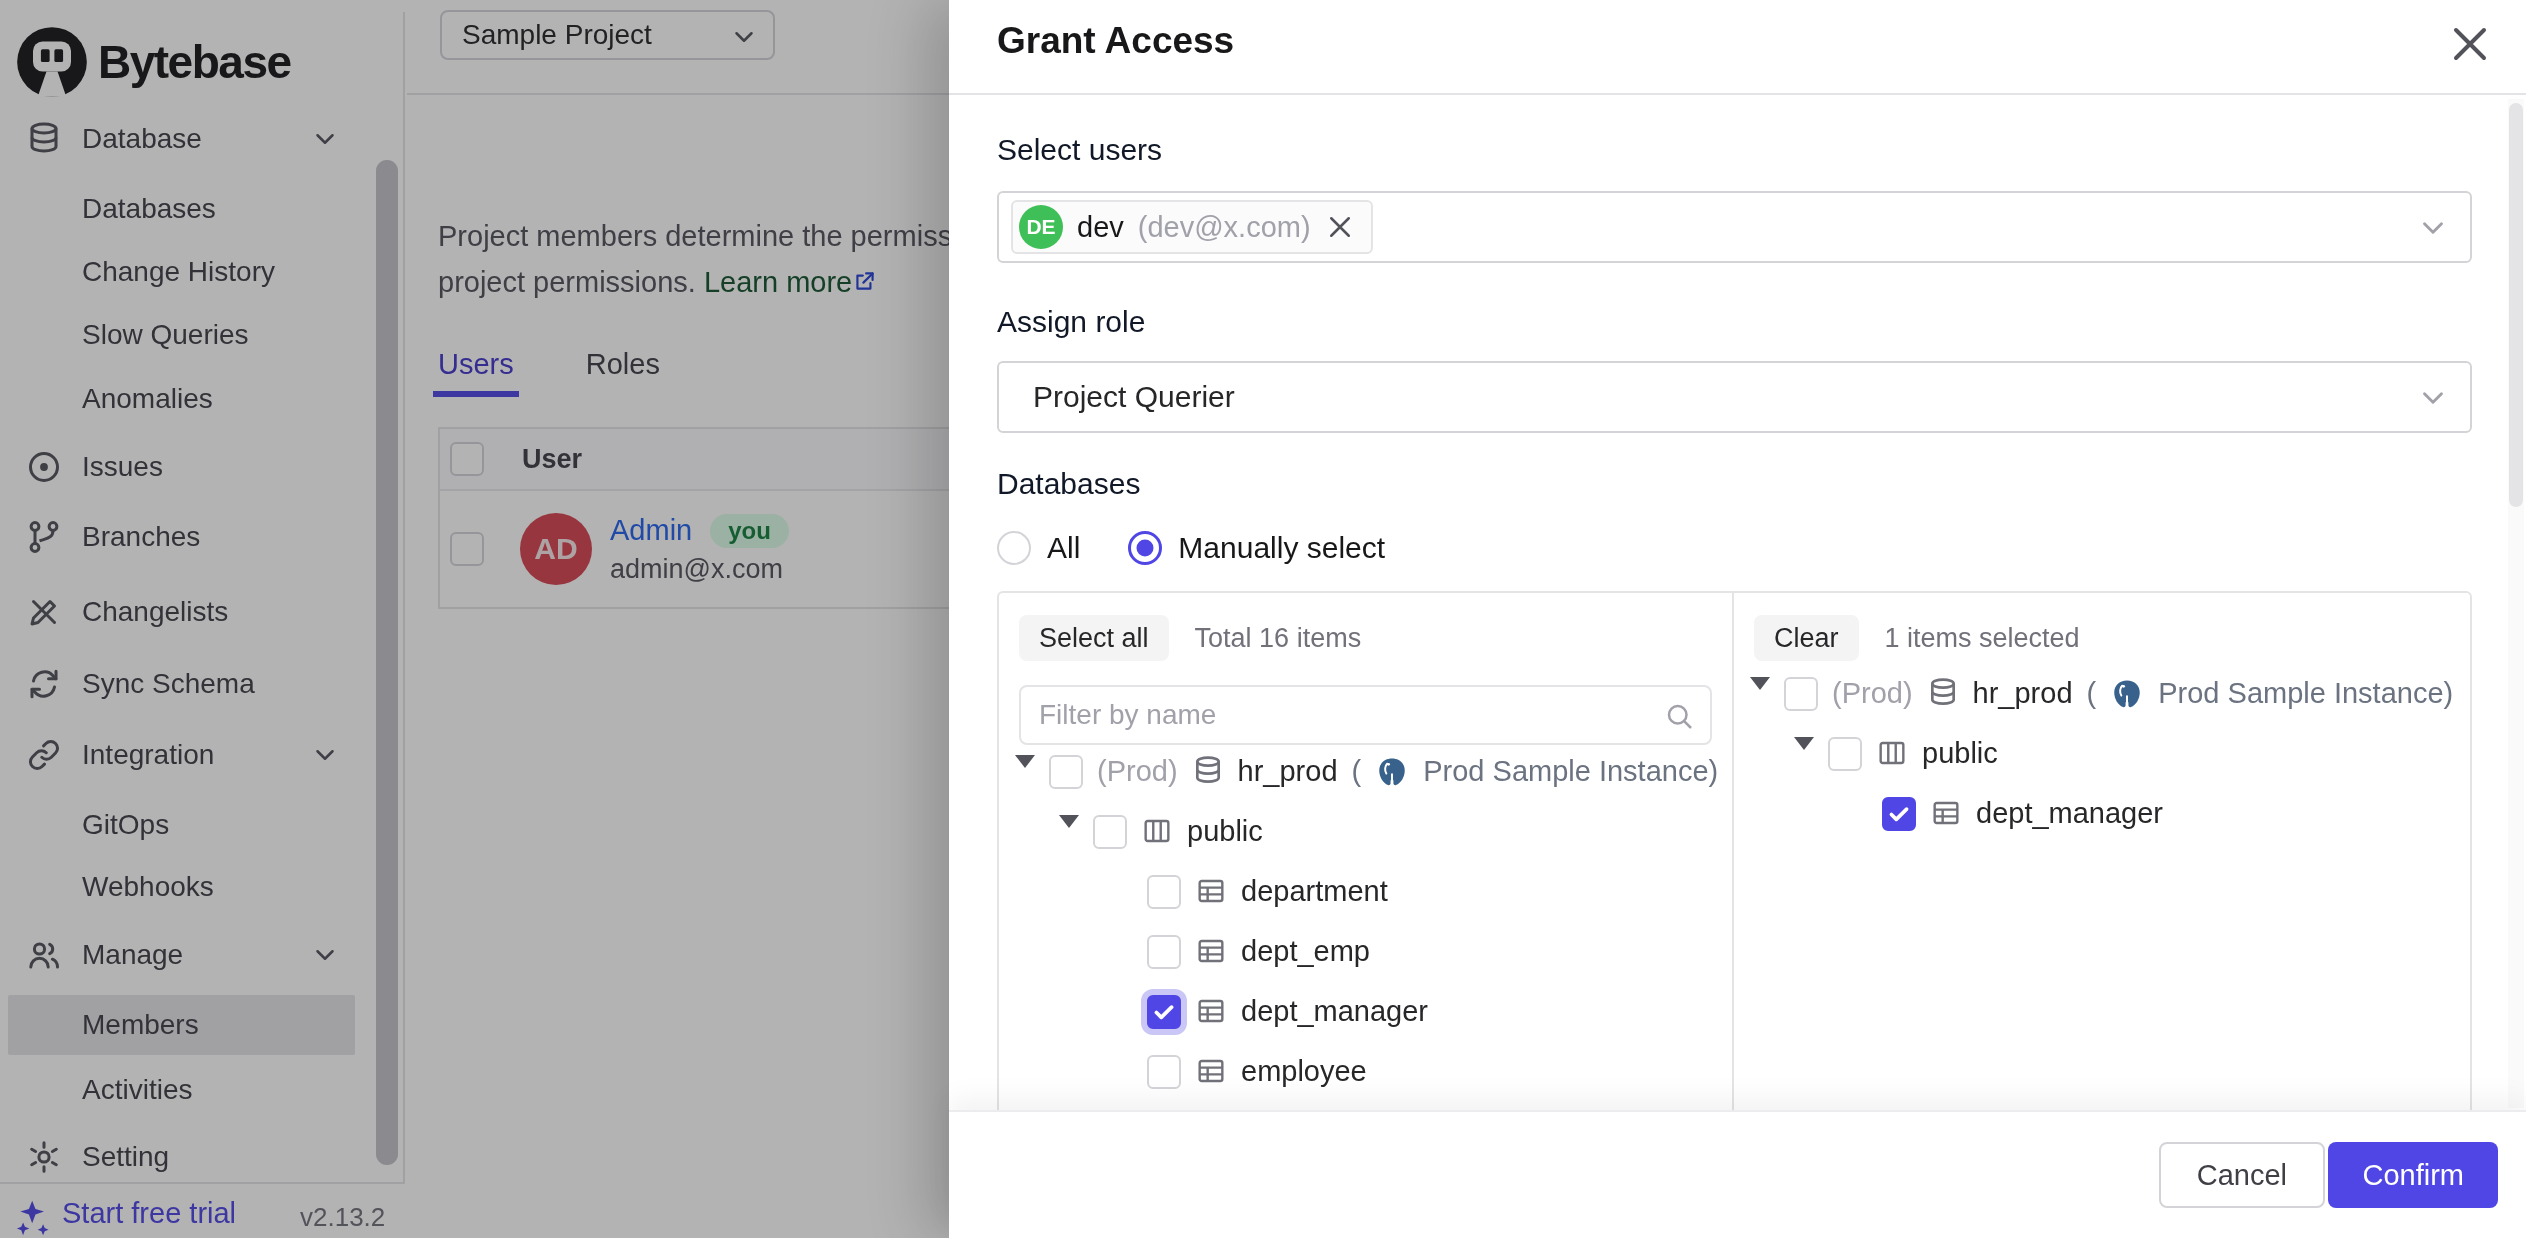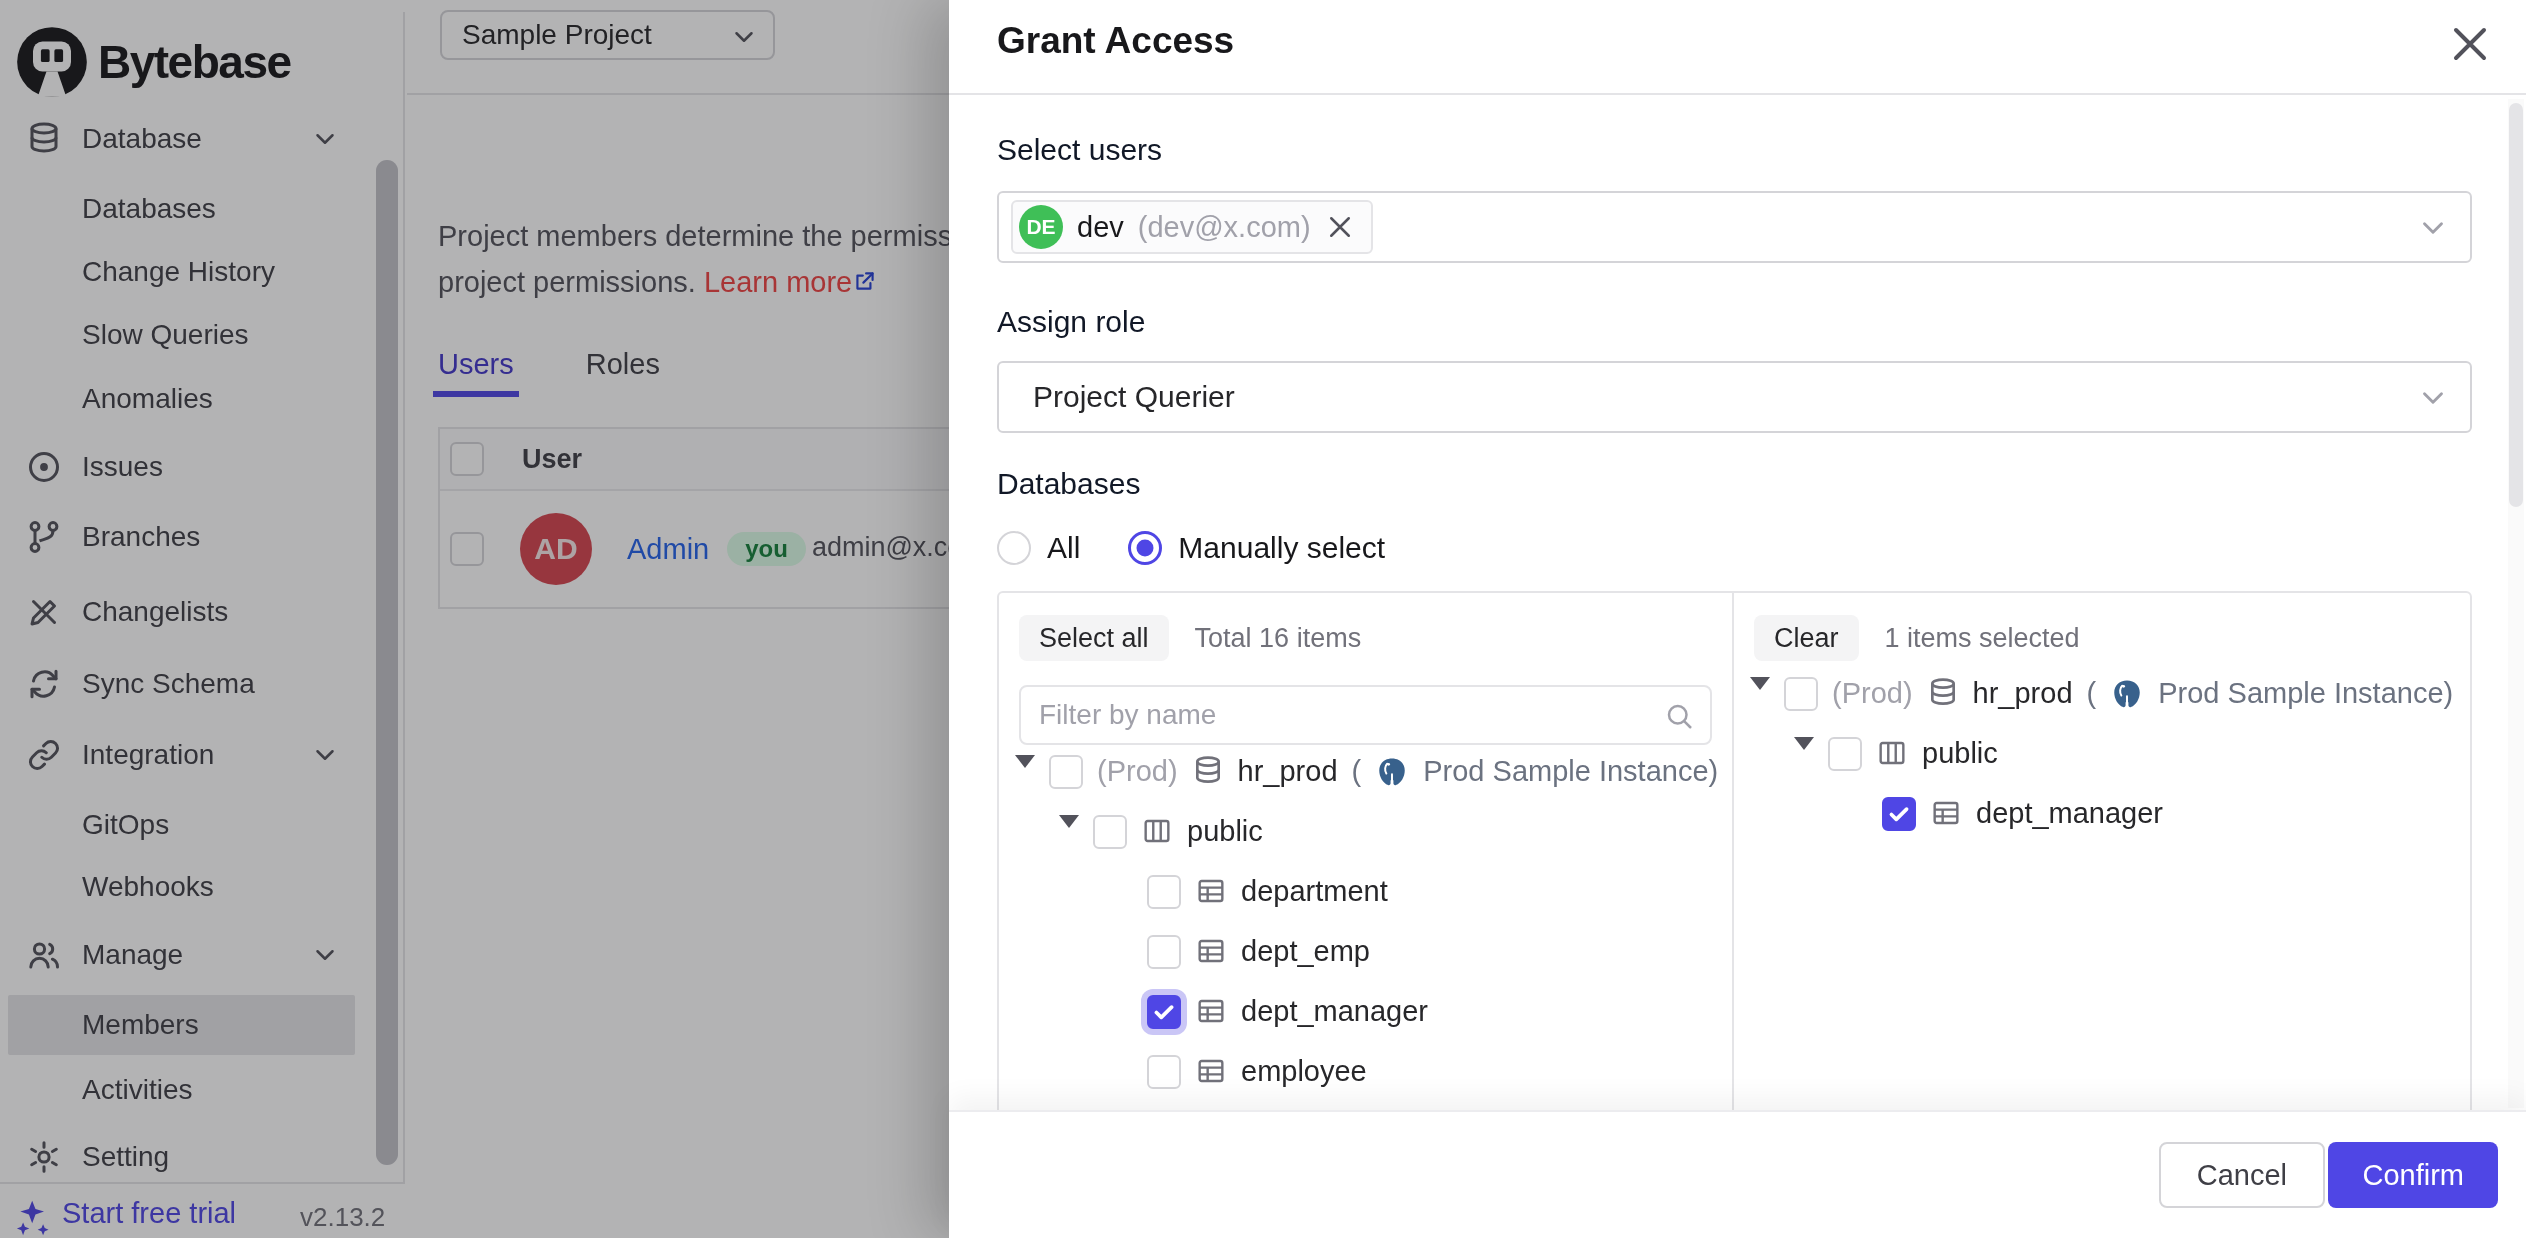--- a/index.html
+++ b/index.html
@@ -25,35 +25,35 @@
   .trial { position:absolute; left:14px; top:50%; transform:translateY(-50%); display:flex; align-items:flex-start; gap:8px; font-size:29px; color:#4f46e5; cursor:pointer; }
   .trial svg { width:40px; height:40px; }
   .version { position:absolute; left:300px; top:50%; transform:translateY(-50%); font-size:26px; color:#71717a; }
 
   
   .main { position:absolute; left:407px; top:0; width:545px; height:1238px; background:#fff; }
   .main-header { position:relative; height:95px; border-bottom:2px solid #e4e4e7; }
   .project-select { position:absolute; left:33px; top:10px; width:335px; height:50px; border:2px solid #d4d4d8; border-radius:8px; background:#fff; display:flex; align-items:center; padding:0 20px; font-size:28px; color:#27272a; cursor:pointer; }
   .project-select .sel-chevron { position:absolute; right:14px; top:10px; width:30px; height:30px; color:#52525b; }
   .desc { position:absolute; left:31px; top:213px; font-size:29px; color:#52525b; line-height:46px; white-space:nowrap; }
-  .learn-more { color:#ef4444; cursor:pointer; }
+  .learn-more { color:#14532d; cursor:pointer; }
   .ext-icon { display:inline-block; width:26px; height:26px; color:#2742d6; vertical-align:-2px; }
   .tabs { position:absolute; left:31px; top:348px; display:flex; gap:72px; font-size:29px; color:#3f3f46; }
   .tab { position:relative; cursor:pointer; }
   .tab.active { color:#4338ca; }
   .tab.active::after { content:""; position:absolute; left:-5px; right:-5px; bottom:-16px; height:6px; background:#4f46e5; }
   .m-table { position:absolute; left:31px; top:427px; width:700px; border:2px solid #e4e4e7; background:#fff; }
   .thead { height:62px; background:#fbfbfc; border-bottom:2px solid #e9e9ec; display:flex; align-items:center; font-size:27px; font-weight:700; color:#3f3f46; }
   .cb { width:34px; height:34px; border:2px solid #d4d4d8; border-radius:6px; background:#fff; flex:none; cursor:pointer; }
   .thead .cb { margin-left:10px; }
   .thead-label { margin-left:38px; }
   .trow { height:116px; display:flex; align-items:center; }
   .trow .cb { margin-left:10px; }
   .avatar { width:72px; height:72px; border-radius:50%; background:#d6454f; color:#f6e7e7; font-size:30px; font-weight:700; display:flex; align-items:center; justify-content:center; margin-left:36px; flex:none; }
-  .user-cell { margin-left:35px; display:flex; flex-direction:row; gap:6px; }
+  .user-cell { margin-left:18px; display:flex; flex-direction:column; gap:6px; }
   .user-line { display:flex; align-items:center; gap:18px; }
   .user-name { font-size:29px; color:#2563eb; cursor:pointer; }
   .you-badge { background:#dcfce7; color:#15803d; font-size:24px; font-weight:700; padding:3px 18px; border-radius:999px; }
   .user-email { font-size:27px; color:#52525b; }
 
   
   .overlay { position:absolute; inset:0; background:rgba(24,24,27,0.33); z-index:50; }
 
   
   .modal { position:absolute; left:949px; top:0; width:1577px; height:1238px; background:#fff; z-index:100; box-shadow:-24px 0 60px rgba(0,0,0,0.18);border-radius:8px; }

